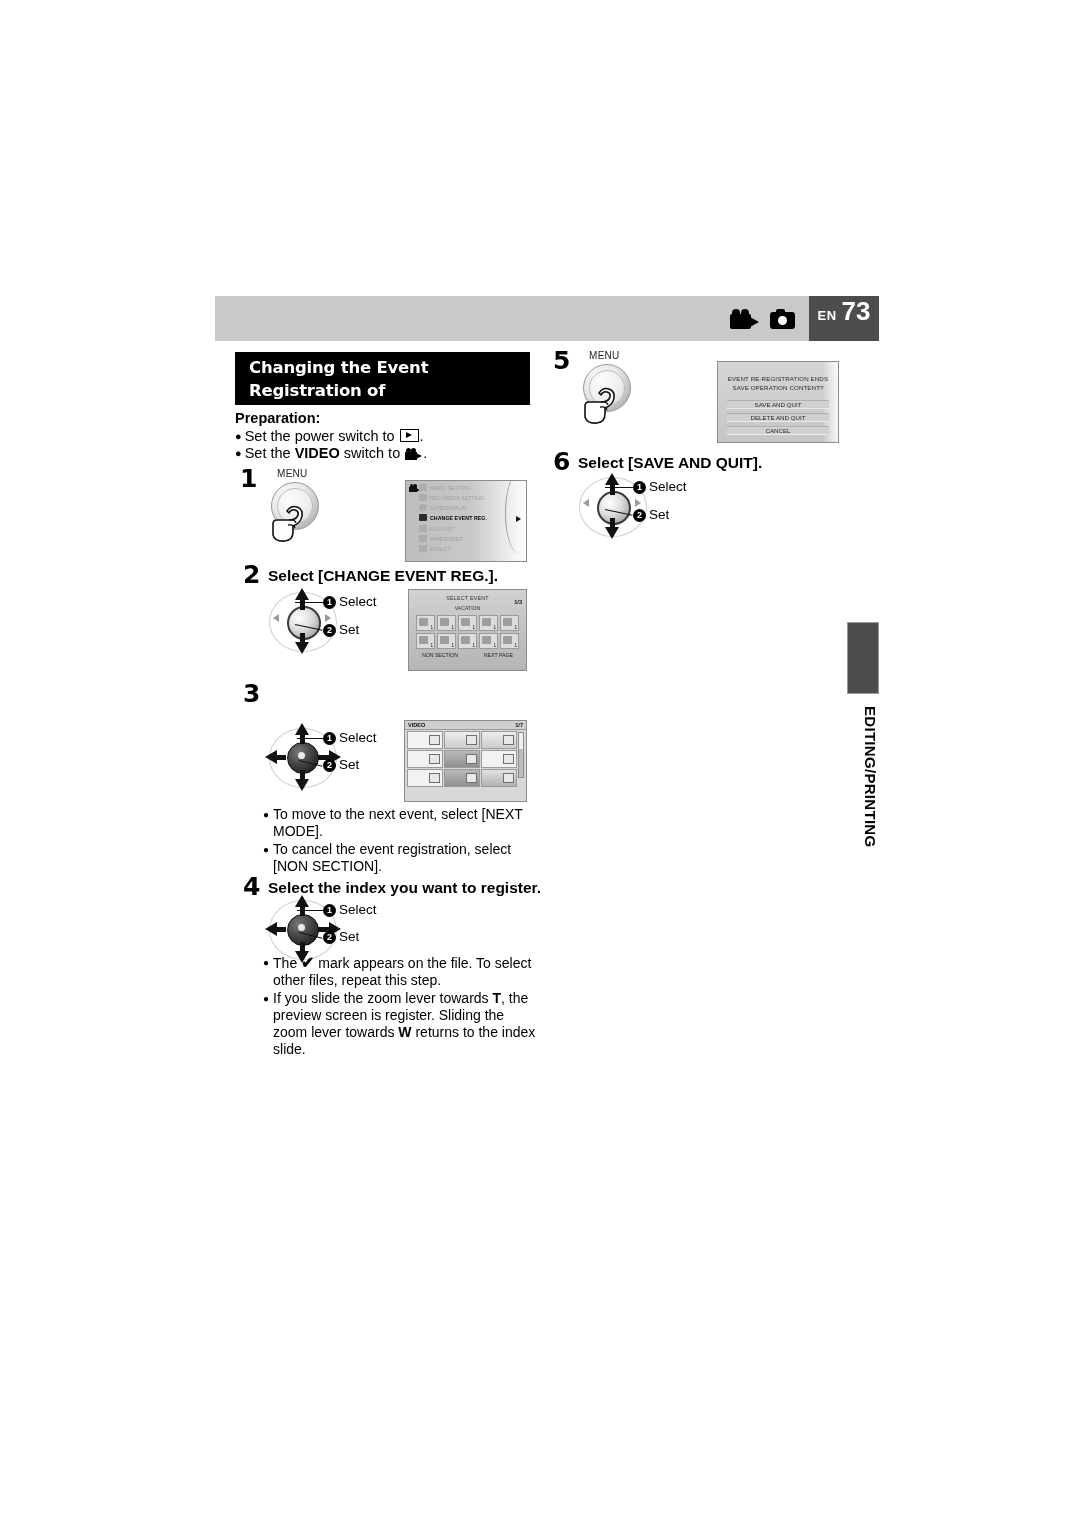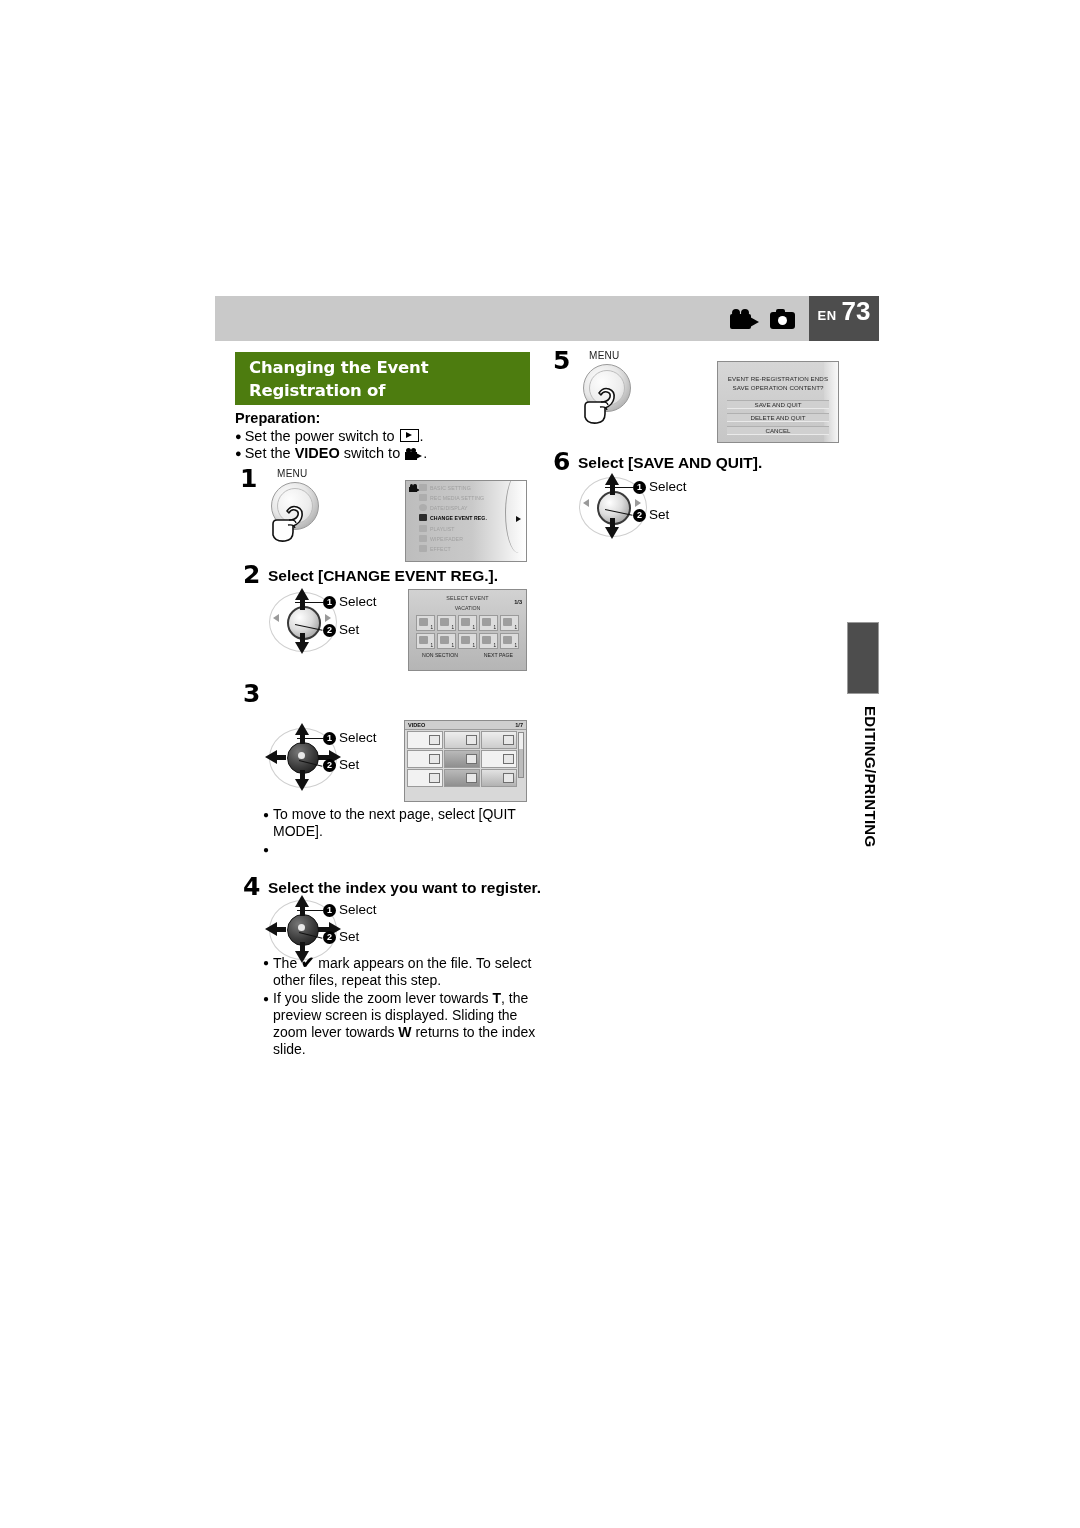--- a/index.html
+++ b/index.html
@@ -33,21 +33,21 @@
     position:absolute;left:802px;top:296px;width:70px;height:45px;
     background:#4d4d4d;color:#fff;
     display:flex;align-items:baseline;justify-content:center;gap:5px;
   }
   .page-badge .en{font-size:13px;font-weight:bold;letter-spacing:.5px;}
   .page-badge .num{font-size:26px;font-weight:bold;}
 
   
   .title-block{
     position:absolute;left:228px;top:352px;width:295px;height:53px;
-    background:#4d7c0f;color:#fff;
+    background:#000000;color:#fff;
     padding:4px 0 0 14px;box-sizing:border-box;
   }
   .title-block .ln{
     font-family:"DejaVu Sans", sans-serif;
     font-weight:bold;font-size:16.5px;line-height:23px;letter-spacing:-.2px;
   }
 
   .prep{position:absolute;left:228px;top:409px;width:300px;}
   .prep .hd{font-weight:bold;font-size:14.5px;line-height:19px;}
   .prep .bl{font-size:14.5px;line-height:17px;display:flex;align-items:flex-start;}
@@ -433,25 +433,27 @@
         </div>
     </div>
     <div class="sb">
         <i></i>
       </div>
   </div>
 
   <div class="bullets" style="left:256px;top:806px;width:270px;">
     <div class="bl">
       <span class="dot">●</span>
-      <span><span>To move to the next page, select [QUIT</span><br>
+      <span><span>To move to the next event, select [NEXT</span><br>
       <span>MODE].</span></span>
     </div>
     <div class="bl">
       <span class="dot">●</span>
+      <span><span>To cancel the event registration, select</span><br>
+      <span>[NON SECTION].</span></span>
     </div>
   </div>
 
   <div class="stepnum" style="left:236px;top:874px;">4</div>
   <div class="stephd" style="left:261px;top:878px;">Select the index you want to register.</div>
 
   <div class="joy dark" style="left:262px;top:900px;">
     <div class="outer"></div>
     <div class="knob"></div>
     <div class="stem-v" style="left:30.5px;top:4px;height:12px;"></div>
@@ -479,21 +481,21 @@
       <span class="dot">●</span>
       <span><span>The</span>
         <b style="font-size:16px;">✔</b>
         <span>mark appears on the file. To select</span><br>
         <span>other files, repeat this step.</span></span>
     </div>
     <div class="bl">
       <span class="dot">●</span>
       <span><span>If you slide the zoom lever towards</span>
         <b>T</b><span>, the</span><br>
-        <span>preview screen is displayed. Sliding the</span><br>
+        <span>preview screen is register. Sliding the</span><br>
         <span>zoom lever towards</span>
         <b>W</b>
         <span>returns to the index</span><br>
         <span>slide.</span></span>
     </div>
   </div>
 
   <div class="stepnum" style="left:546px;top:348px;">5</div>
   <div class="menubtn" style="left:570px;top:352px;">
     <div class="lbl">MENU</div>

